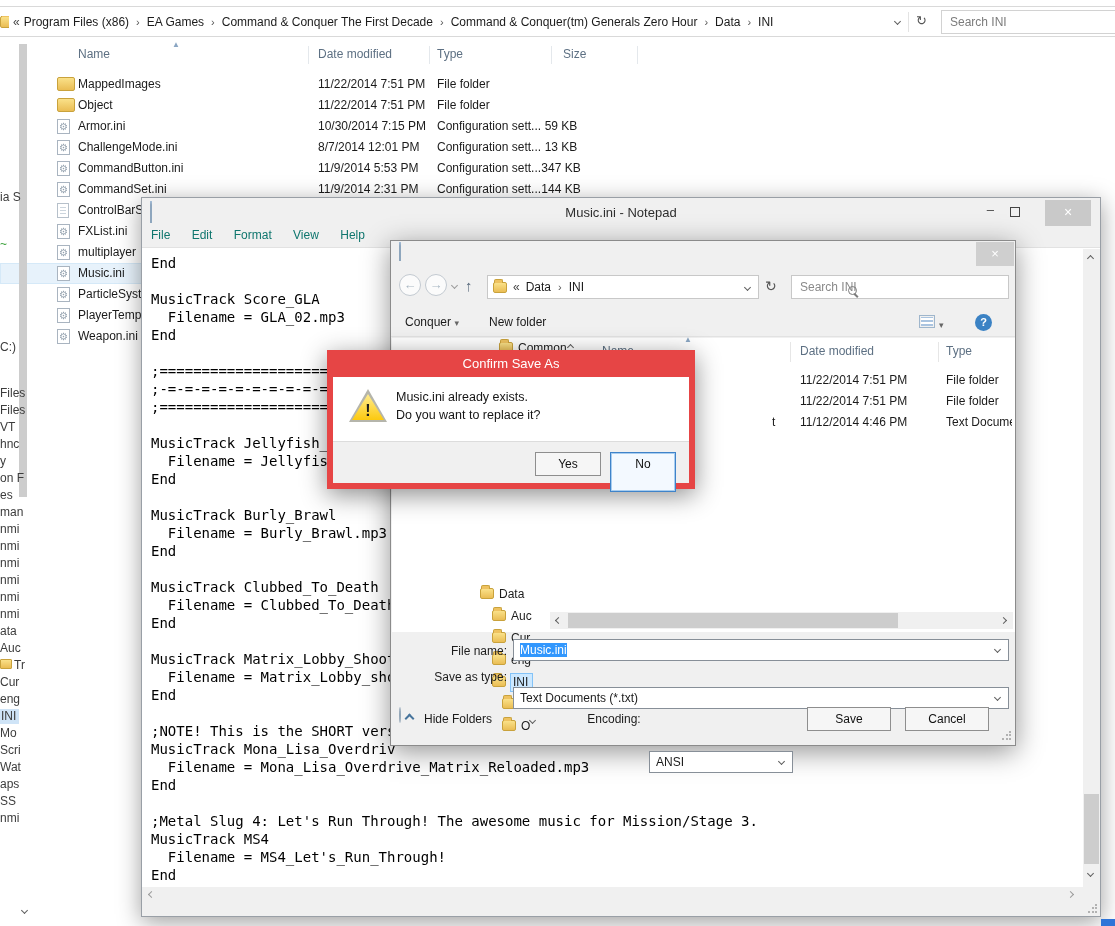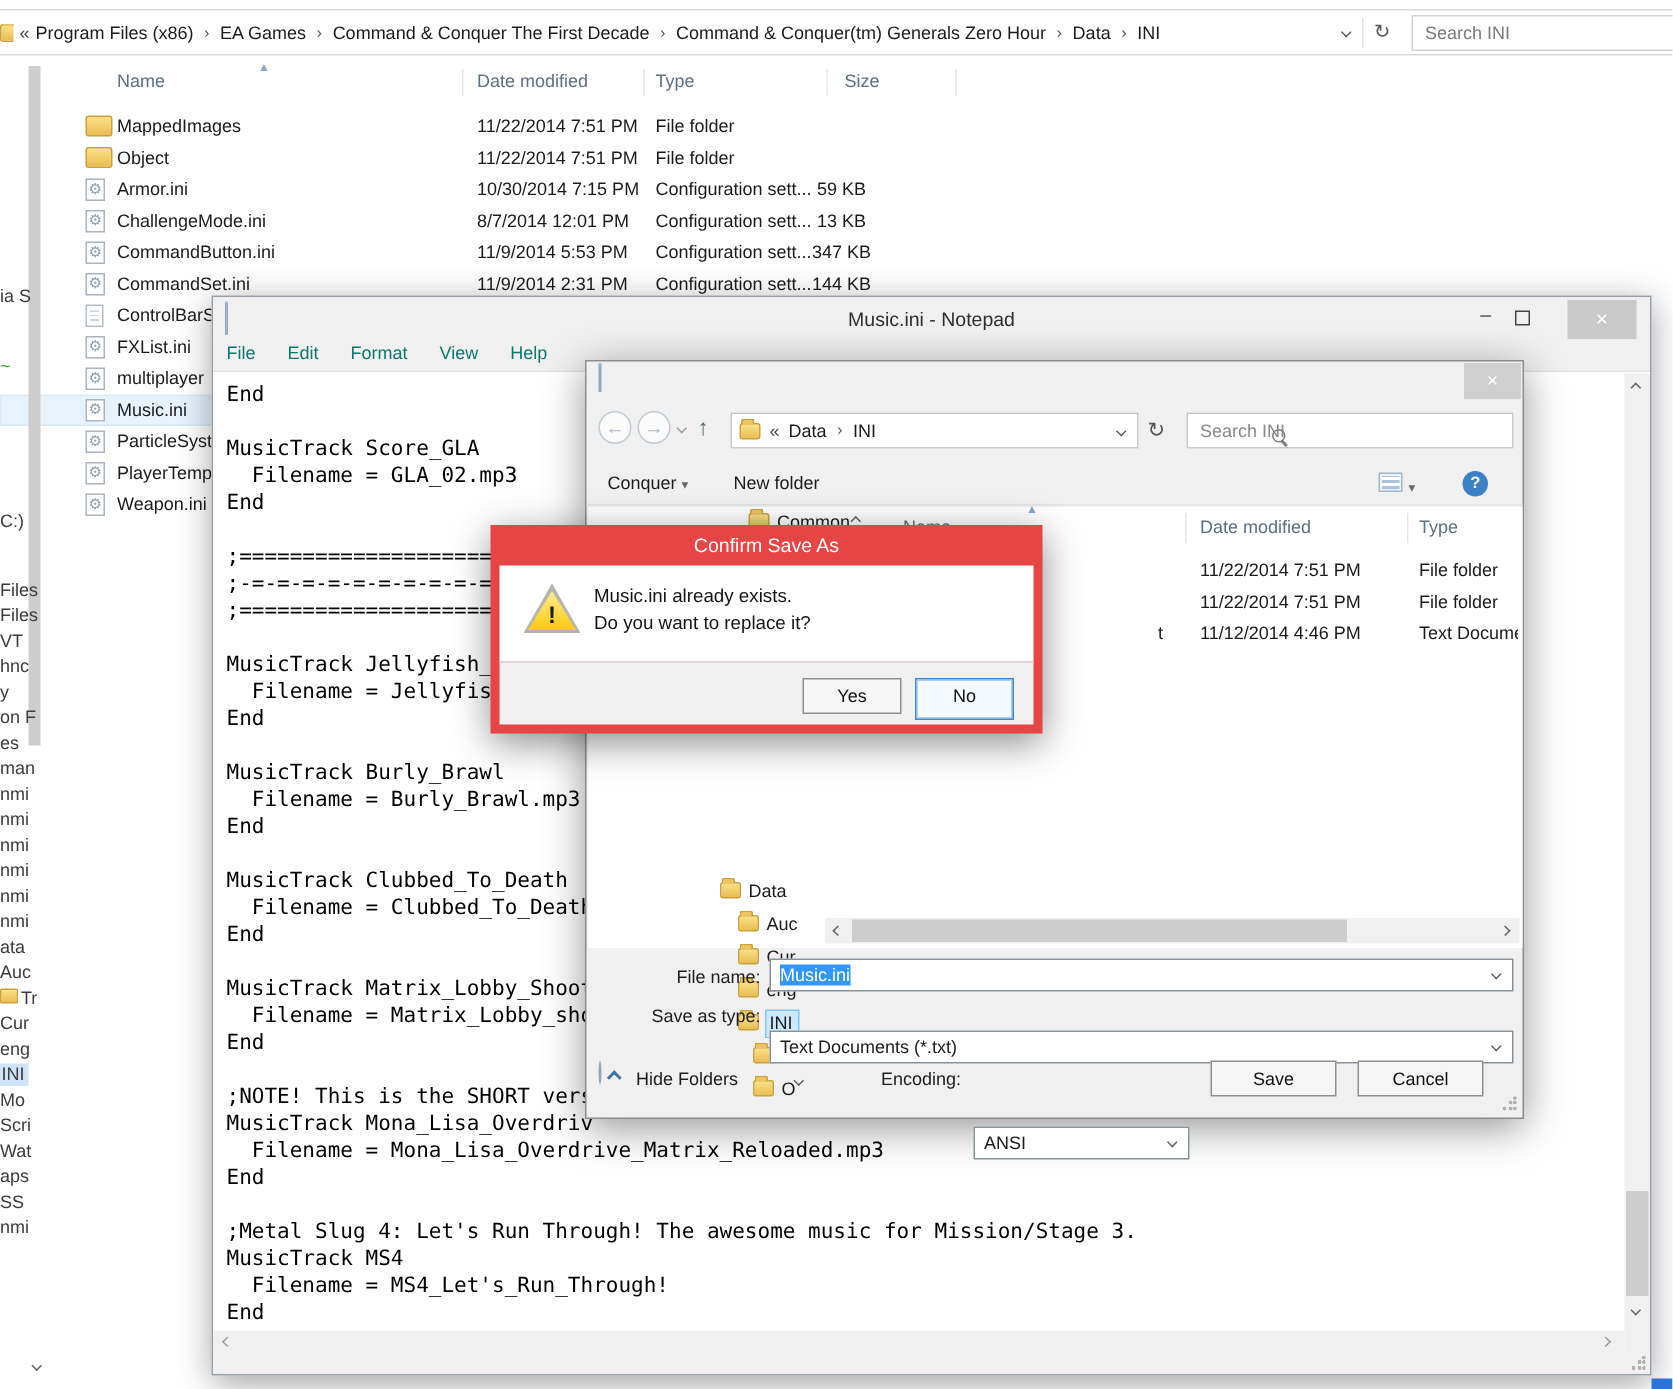--- a/index.html
+++ b/index.html
@@ -493,17 +493,17 @@
     <div class="warn abs" style="left:16px;top:12px">
       <div class="t1"></div>
         <div class="t2"></div>
         <div class="ex">!</div>
     </div>
     <div class="msg" style="top:13px">Music.ini already exists.</div>
     <div class="msg" style="top:31px">Do you want to replace it?</div>
   </div>
   <div id="cf-foot">
     <div class="btn abs" style="left:202px;top:10px;width:66px;height:24px">Yes</div>
-    <div class="btn focus abs" style="left:277px;top:10px;width:66px;height:28px">No</div>
+    <div class="btn focus abs" style="left:277px;top:10px;width:66px;height:40px">No</div>
   </div>
 </div>
 
 <div class="abs" style="left:1101px;top:919px;width:14px;height:7px;background:#2e74d8"></div>
 
 </body></html>

